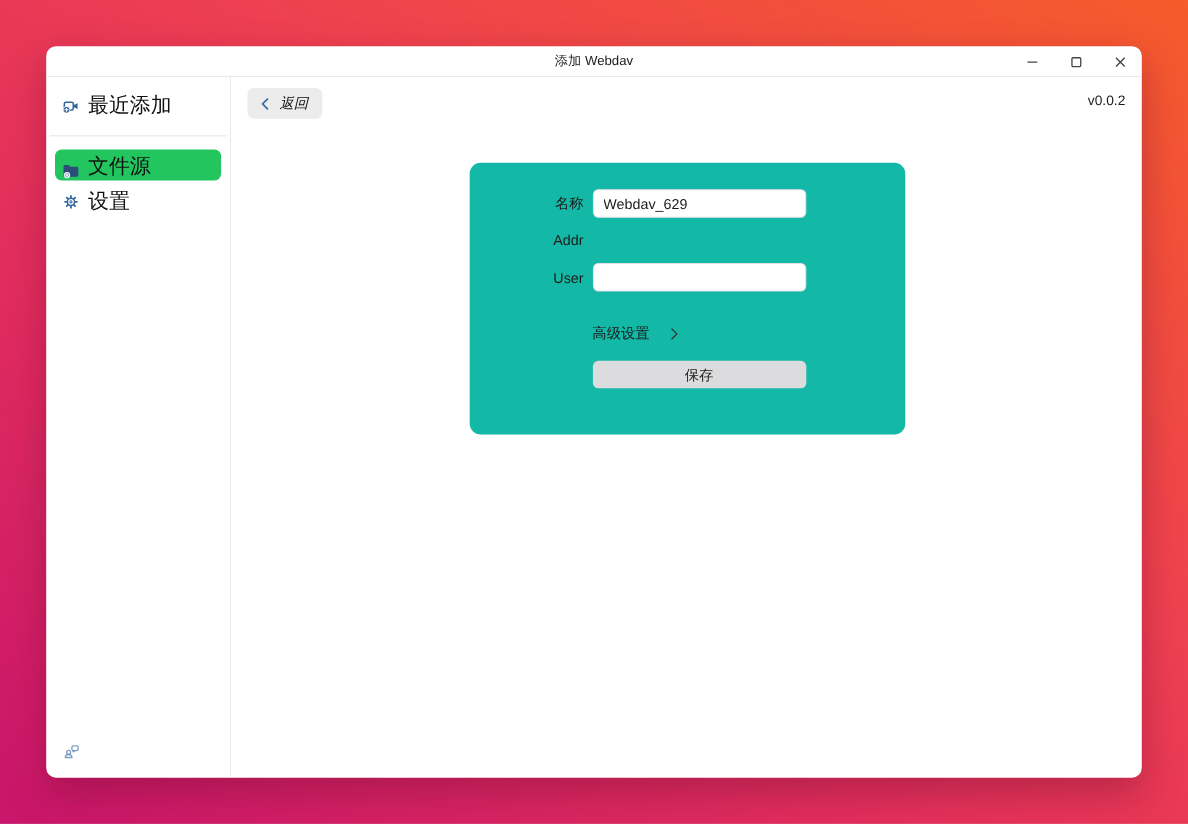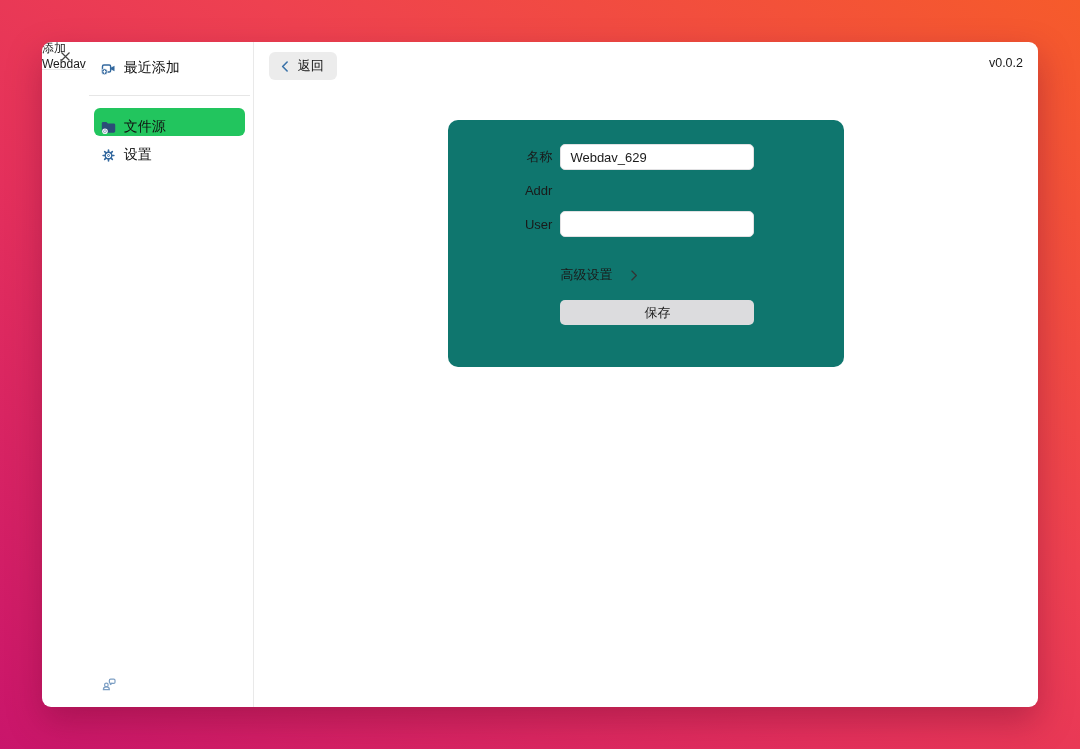--- a/index.html
+++ b/index.html
@@ -12,21 +12,21 @@
   }
 
   .window {
     position: absolute;
     left: 42px; top: 42px;
     width: 996px; height: 665px;
     background: #ffffff;
     border-radius: 9px;
     box-shadow: 0 14px 34px rgba(110, 10, 50, 0.38);
     display: flex;
-    flex-direction: row;
+    flex-direction: column;
     overflow: hidden;
   }
 
   
   .titlebar {
     height: 28px;
     flex: 0 0 28px;
     position: relative;
     border-bottom: 1px solid #e9e9e9;
     display: flex;
@@ -58,21 +58,21 @@
     display: flex;
     flex-direction: column;
   }
   .side-item {
     height: 28px;
     display: flex;
     align-items: center;
     gap: 7px;
     padding: 0 6px;
     border-radius: 6px;
-    font-size: 14px;
+    font-size: 19px;
     color: #111;
     cursor: default;
     flex: 0 0 28px;
   }
   .side-item.selected { background: #22c55e; align-items: flex-end; }
   .side-item + .side-item { margin-top: 5px; }
   .side-divider {
     border: none;
     border-top: 1px solid #e6e6e6;
     margin: 13px -5px 12px -5px;
@@ -87,33 +87,34 @@
     align-items: center;
     gap: 6px;
     background: #ececec;
     border: none;
     border-radius: 6px;
     padding: 5px 13px 5px 10px;
     font-size: 13px;
     color: #111;
     font-family: inherit;
     cursor: default;
+    font-style: italic;
   }
   .version {
     position: absolute;
     top: 14px; right: 15px;
     font-size: 12.5px;
     color: #1a1a1a;
   }
 
   
   .card {
     width: 396px;
     margin: 40px auto 0 auto;
-    background: #0f766e;
+    background: #14b8a6;
     border-radius: 10px;
     padding: 24px 0 42px 0;
   }
   .form-row {
     display: flex;
     align-items: center;
     margin-bottom: 13px;
   }
   .form-label {
     flex: 0 0 104px;

